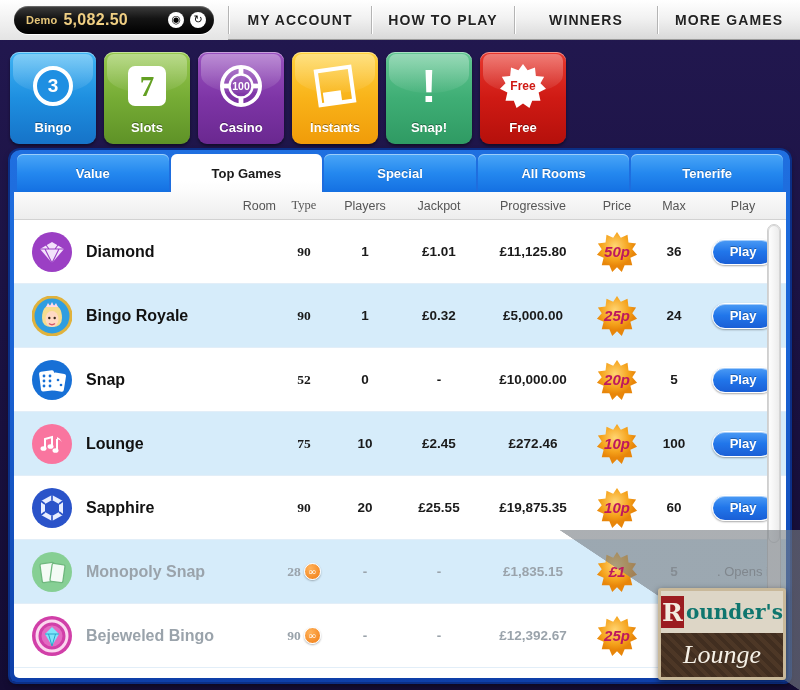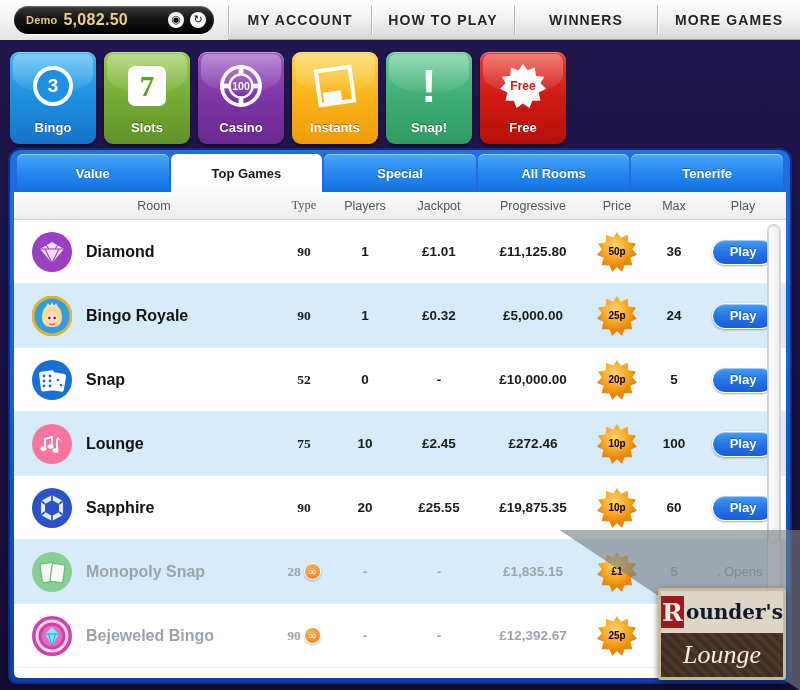--- a/index.html
+++ b/index.html
@@ -89,21 +89,21 @@
            border-bottom:1px solid #d2d2d2; color:#555; font-size:12.5px; }
   .rows { position:relative; }
   .row { display:flex; align-items:center; height:64px; border-bottom:1px solid #e2eef8; }
   .row.alt { background:#d6ecfa; }
   .row.dim .rname, .row.dim .c { color:#9aa3ab; }
 
   .c { text-align:center; font-size:13.5px; font-weight:bold; color:#1a1a1a; }
   .th { text-align:center; font-weight:normal; }
   .c-room { width:262px; display:flex; align-items:center; gap:14px; padding-left:18px;
             text-align:left; }
-  .th-room { width:262px; text-align:center; padding-left:18px; }
+  .th-room { width:262px; text-align:right; padding-left:18px; }
   .c-type { width:56px; display:flex; align-items:center; justify-content:center; gap:3px;font-family:Liberation Serif, serif; }
   .c-players { width:66px; }
   .c-jackpot { width:82px; }
   .c-prog { width:106px; }
   .c-price { width:62px; display:flex; align-items:center; justify-content:center; }
   .c-max { width:52px; }
   .c-play { width:86px; display:flex; align-items:center; justify-content:center; }
 
   .rname { font-size:16px; font-weight:bold; color:#111; }
   .ricon { width:40px; height:40px; border-radius:50%; flex:none;
@@ -111,21 +111,21 @@
 
   .playbtn { width:62px; height:26px; border-radius:13px;
              background: linear-gradient(180deg,#4b9bf5 0%,#2176ea 48%,#1a5fd6 100%);
              color:#fff; font-size:13px; font-weight:bold; cursor:pointer;
              display:flex; align-items:center; justify-content:center;
              border:1px solid #fff;
              box-shadow: inset 0 1px 0 rgba(255,255,255,.5), 0 1px 2px rgba(0,0,0,.35);
              text-shadow:0 -1px 0 rgba(0,0,0,.3); }
   .pricestar { position:relative; width:42px; height:42px; display:flex;
                align-items:center; justify-content:center; }
-  .pricestar span { position:relative; z-index:2; font-size:10px; font-weight:bold; color:#000000; }
+  .pricestar span { position:relative; z-index:2; font-size:15px; font-weight:bold; color:#be185d;font-style:italic; }
   .linkico { width:17px; height:17px; border-radius:50%;
              background: radial-gradient(circle at 35% 28%,#ffb25a,#f07c14);
              border:1.5px solid #fff; box-shadow:0 1px 2px rgba(0,0,0,.3);
              display:flex; align-items:center; justify-content:center;
              color:#fff; font-size:10px; font-weight:bold; }
 
   .scrollbar { position:absolute; right:5px; top:32px; width:14px; height:448px; }
   .sb-track { width:14px; height:100%; border-radius:7px; background:#f4f4f4;
               border:1px solid #cfcfcf; }
   .sb-thumb { position:absolute; left:1px; top:1px; width:12px; height:318px;
@@ -138,21 +138,21 @@
            background: linear-gradient(to bottom left, rgba(120,126,132,.62) 0%,
                       rgba(120,126,132,.62) 50%, rgba(120,126,132,0) 50.2%); }
   .logo { position:absolute; right:14px; bottom:10px; width:128px; height:92px;
           border:3px solid #c9b99a; border-radius:3px; overflow:hidden;
           background:#4a3526; box-shadow:0 2px 6px rgba(0,0,0,.5); }
   .logo-top { height:42px; background:#ddd6c6; display:flex; align-items:center;
               justify-content:center; gap:2px; }
   .logo-r { width:30px; height:32px; background:#9b1c20; color:#f3ece0;
             font-family:"DejaVu Serif",serif; font-size:25px; font-weight:bold;
             display:flex; align-items:center; justify-content:center; }
-  .logo-word { font-family:"DejaVu Serif",serif; font-size:20px; font-weight:bold; color:#0f172a;text-align:center; }
+  .logo-word { font-family:"DejaVu Serif",serif; font-size:20px; font-weight:bold; color:#0f766e;text-align:center; }
   .logo-bot { height:44px; background:
               repeating-linear-gradient(45deg,#4d3726 0 4px,#412e20 4px 8px);
               display:flex; align-items:center; justify-content:center; }
   .logo-lounge { font-family:"Liberation Serif",serif; font-style:italic;
                  font-size:26px; color:#f6f1e7; }
 </style>
 </head>
 <body>
 
 <div id="root">

